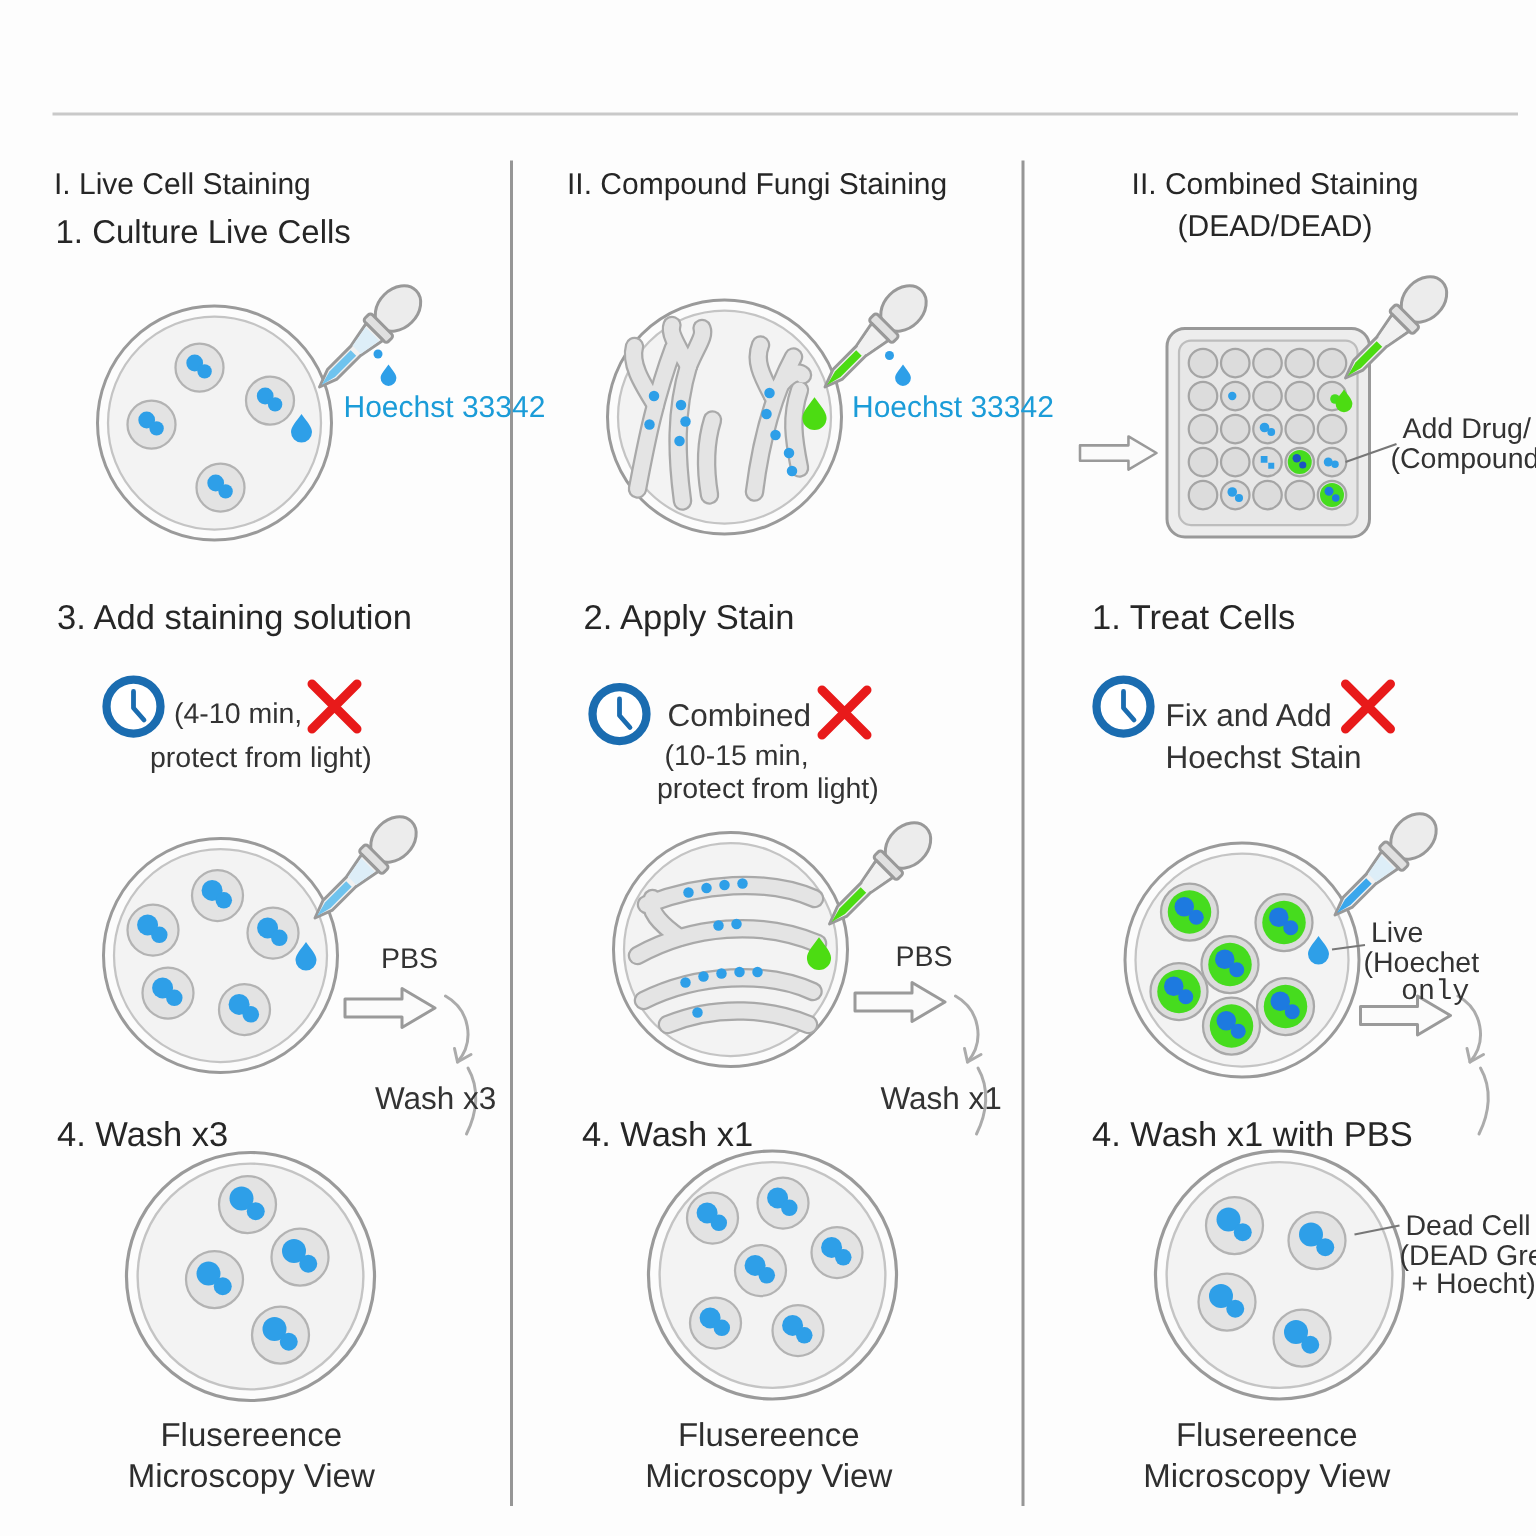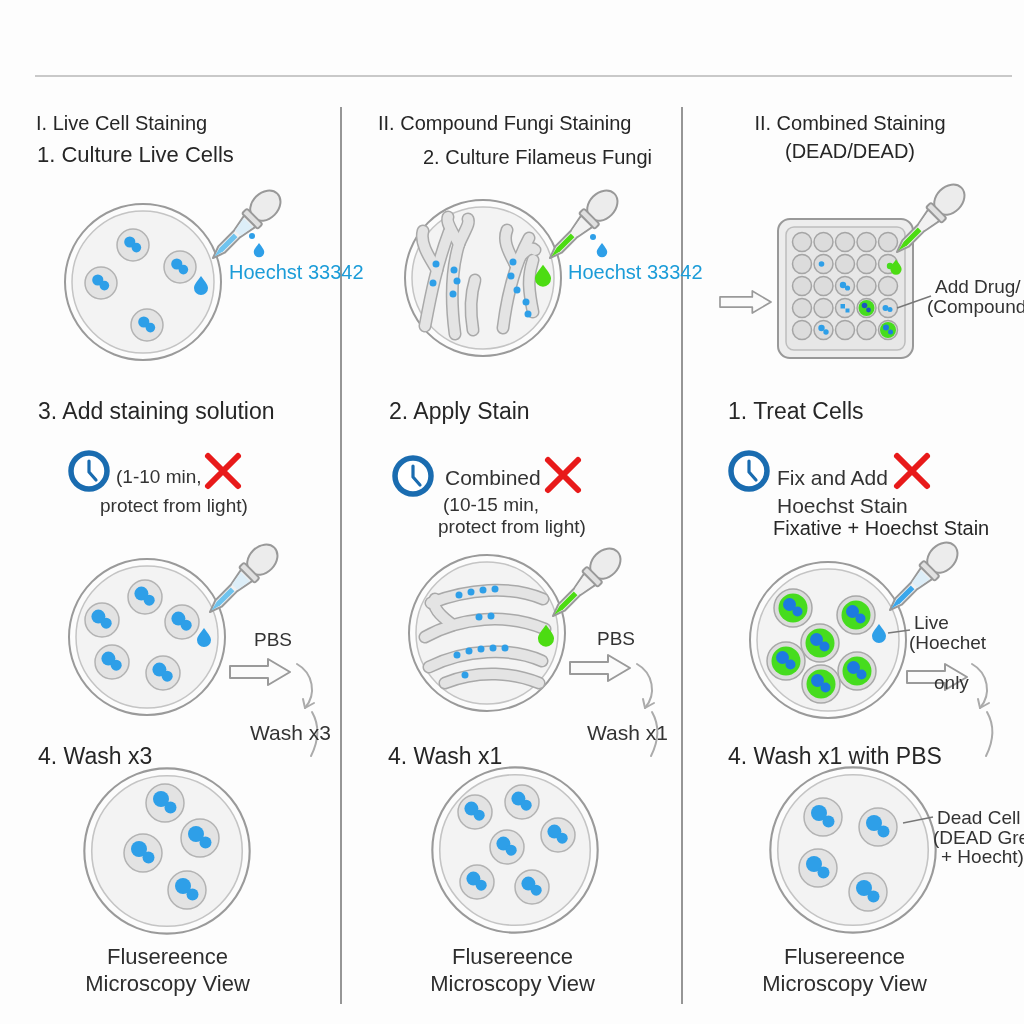--- a/index.html
+++ b/index.html
@@ -319,52 +319,50 @@
   </svg>
 
   <div class="rule"></div>
   <div class="vline v1"></div>
   <div class="vline v2"></div>
 
   <div class="t h1" style="left:36px;top:112px;">I. Live Cell Staining</div>
   <div class="t h2" style="left:37px;top:142px;">1. Culture Live Cells</div>
   <div class="t blue" style="left:229px;top:261px;">Hoechst 33342</div>
   <div class="t step" style="left:38px;top:398px;">3. Add staining solution</div>
-  <div class="t small" style="left:116px;top:466px;">(1-10 min,</div>
+  <div class="t small" style="left:116px;top:466px;">(4-10 min,</div>
   <div class="t small" style="left:100px;top:495px;">protect from light)</div>
   <div class="t small" style="left:254px;top:629px;">PBS</div>
   <div class="t med" style="left:250px;top:721px;">Wash x3</div>
   <div class="t step" style="left:38px;top:743px;">4. Wash x3</div>
   <div class="t cap" style="left:40px;top:944px;width:255px;">Flusereence</div>
   <div class="t cap" style="left:40px;top:971px;width:255px;">Microscopy View</div>
 
   <div class="t h1" style="left:378px;top:112px;">II. Compound Fungi Staining</div>
-  <div class="t h2s" style="left:423px;top:146px;">2. Culture Filameus Fungi</div>
   <div class="t blue" style="left:568px;top:261px;">Hoechst 33342</div>
   <div class="t step" style="left:389px;top:398px;">2. Apply Stain</div>
   <div class="t med" style="left:445px;top:466px;">Combined</div>
   <div class="t small" style="left:443px;top:494px;">(10-15 min,</div>
   <div class="t small" style="left:438px;top:516px;">protect from light)</div>
   <div class="t small" style="left:597px;top:628px;">PBS</div>
   <div class="t med" style="left:587px;top:721px;">Wash x1</div>
   <div class="t step" style="left:388px;top:743px;">4. Wash x1</div>
   <div class="t cap" style="left:385px;top:944px;width:255px;">Flusereence</div>
   <div class="t cap" style="left:385px;top:971px;width:255px;">Microscopy View</div>
 
   <div class="t h1 center" style="left:695px;top:112px;width:310px;">II. Combined Staining</div>
   <div class="t h1 center" style="left:695px;top:140px;width:310px;">(DEAD/DEAD)</div>
   <div class="t small" style="left:935px;top:276px;">Add Drug/</div>
   <div class="t small" style="left:927px;top:296px;">(Compound)</div>
   <div class="t step" style="left:728px;top:398px;">1. Treat Cells</div>
   <div class="t med" style="left:777px;top:466px;">Fix and Add</div>
   <div class="t med" style="left:777px;top:494px;">Hoechst Stain</div>
-  <div class="t h2s" style="left:773px;top:517px;">Fixative + Hoechst Stain</div>
   <div class="t small" style="left:914px;top:612px;">Live</div>
   <div class="t small" style="left:909px;top:632px;">(Hoechet</div>
-  <div class="t small" style="left:934px;top:672px;">only</div>
+  <div class="t small" style="left:934px;top:651px;font-family:Liberation Mono, monospace;">only</div>
   <div class="t step" style="left:728px;top:743px;">4. Wash x1 with PBS</div>
   <div class="t small" style="left:937px;top:807px;">Dead Cell</div>
   <div class="t small" style="left:933px;top:827px;">(DEAD Green</div>
   <div class="t small" style="left:941px;top:846px;">+ Hoecht)</div>
   <div class="t cap" style="left:717px;top:944px;width:255px;">Flusereence</div>
   <div class="t cap" style="left:717px;top:971px;width:255px;">Microscopy View</div>
 
 </div>
 
 </body></html>

